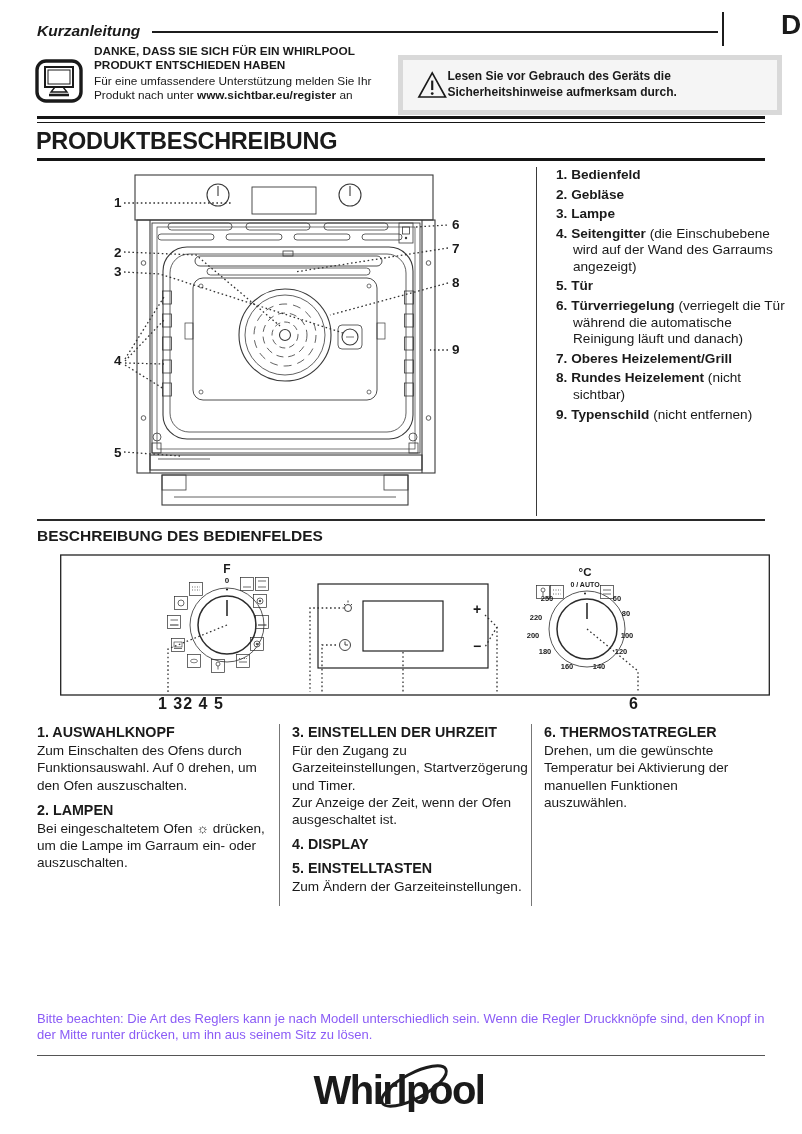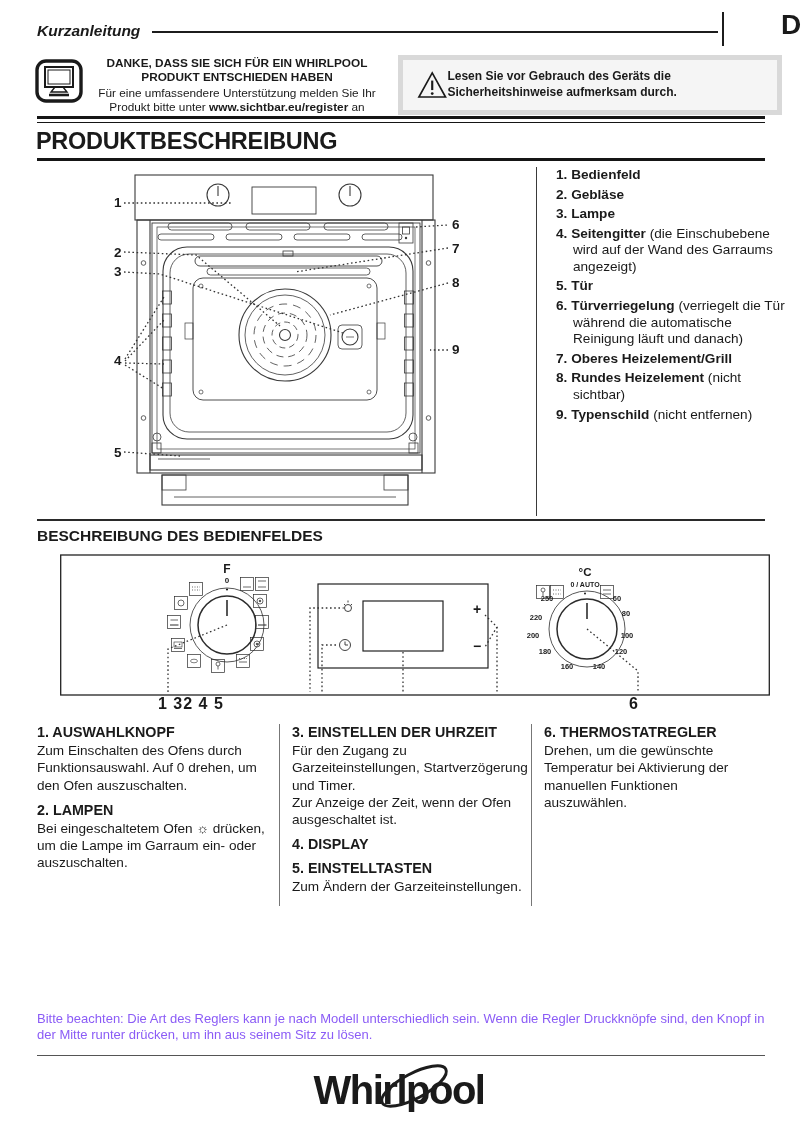--- a/index.html
+++ b/index.html
@@ -8,21 +8,21 @@
   .abs{position:absolute;}
   .b{font-weight:bold;}
   svg text{font-family:"Liberation Sans",sans-serif;fill:#1a1a1a;}
 
   
   .doc-type{left:37px;top:22px;font-size:15.5px;font-weight:bold;font-style:italic;}
   .header-line{left:152px;top:31px;width:566px;height:2px;background:#1c1c1c;}
   .de-divider{left:722px;top:12px;width:2px;height:34px;background:#1c1c1c;}
   .lang{left:737px;top:9px;font-size:28px;font-weight:800;letter-spacing:.5px;margin-left:44px;}
 
-  .thanks-text{left:94px;top:56px;width:286px;text-align:center;}
+  .thanks-text{left:94px;top:44px;width:286px;}
   .thanks-title{font-size:11.8px;font-weight:bold;line-height:1.2;}
   .thanks-body{font-size:11.8px;line-height:1.2;margin-top:2px;}
   .warn-box{left:398px;top:55px;width:346px;height:46px;border:5px solid #d9d9d9;background:#f5f5f5;
             display:flex;align-items:center;gap:0;padding:2px 14px;}
   .warn-text{font-size:12px;font-weight:bold;line-height:1.3;}
   .rule-double{left:37px;top:116px;width:728px;height:3px;border-top:3px solid #151515;border-bottom:1.5px solid #151515;}
 
   
   .pb-title{left:36px;top:128px;font-size:23.5px;font-weight:800;letter-spacing:-.3px;}
   .pb-underline{left:37px;top:158px;width:728px;height:2.5px;background:#151515;}
@@ -61,21 +61,21 @@
 
   <svg class="abs" style="left:34px;top:58px" width="50" height="46" viewBox="0 0 50 46">
     <rect x="3" y="3" width="44" height="40" rx="9" fill="none" stroke="#1a1a1a" stroke-width="3.4"></rect>
     <rect x="11" y="9" width="28" height="20" fill="none" stroke="#1a1a1a" stroke-width="2"></rect>
     <rect x="14" y="12" width="22" height="14" fill="none" stroke="#1a1a1a" stroke-width="1"></rect>
     <path d="M21 29 h8 l4 5 h-16 z" fill="none" stroke="#1a1a1a" stroke-width="1.4"></path>
     <line x1="15" y1="37" x2="35" y2="37" stroke="#1a1a1a" stroke-width="2.6"></line>
   </svg>
   <div class="abs thanks-text">
     <div class="thanks-title">DANKE, DASS SIE SICH FÜR EIN WHIRLPOOL PRODUKT ENTSCHIEDEN HABEN</div>
-    <div class="thanks-body"><span>Für eine umfassendere Unterstützung melden Sie Ihr Produkt bitte unter </span><span class="b">www.sichtbar.eu/register</span><span> an</span></div>
+    <div class="thanks-body"><span>Für eine umfassendere Unterstützung melden Sie Ihr Produkt nach unter </span><span class="b">www.sichtbar.eu/register</span><span> an</span></div>
   </div>
 
   <div class="abs warn-box">
     <svg width="44" height="40" viewBox="0 0 48 44">
       <path d="M24 3 L45 41 L3 41 Z" fill="none" stroke="#1a1a1a" stroke-width="2.6"></path>
       <line x1="24" y1="15" x2="24" y2="30" stroke="#1a1a1a" stroke-width="3.4"></line>
       <circle cx="24" cy="35.5" r="2.2" fill="#1a1a1a"></circle>
     </svg>
     <div class="warn-text">Lesen Sie vor Gebrauch des Geräts die Sicherheitshinweise aufmerksam durch.</div>
   </div>

